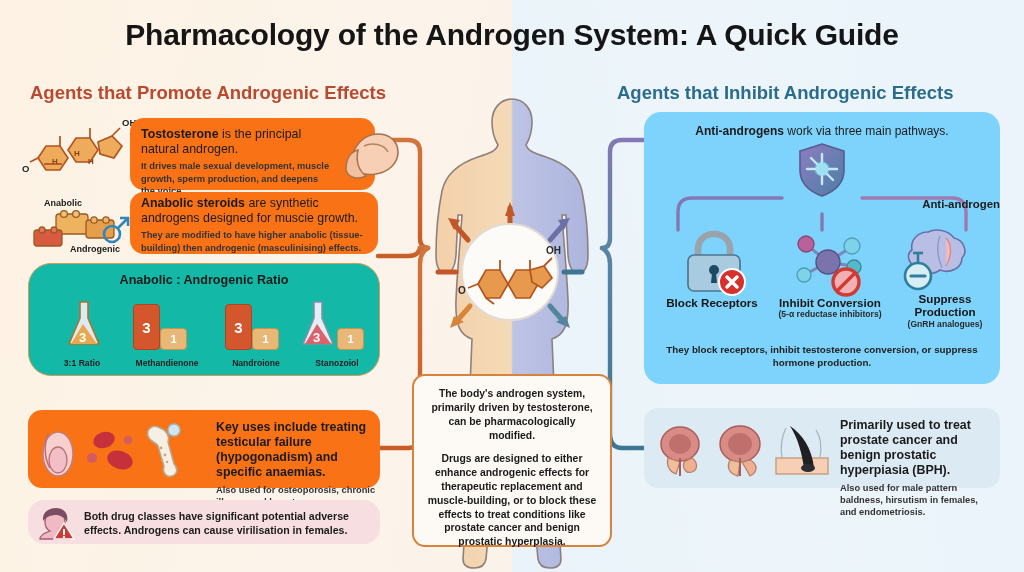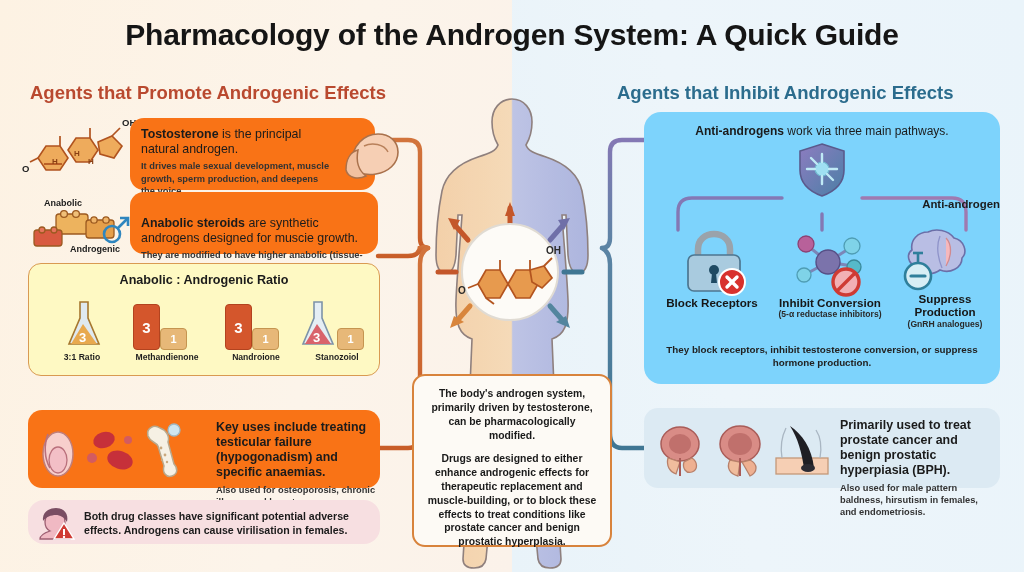--- a/index.html
+++ b/index.html
@@ -27,25 +27,25 @@
   .card{position:absolute;border-radius:14px;box-sizing:border-box;}
   .card-l{background:#f97316;}
   .card-r{background:#dceaf3;}
   .hd{font-size:12.4px;font-weight:bold;color:#1b1b1b;line-height:1.22;}
   .hd b{font-weight:bold;}
   .sub{font-size:9.3px;color:#333;line-height:1.32;margin-top:3px;font-weight:bold;}
   .norm{font-weight:normal;}
 
   
   .ratio-panel{position:absolute;left:28px;top:263px;width:352px;height:113px;
-    border:1.6px solid #d99a52;border-radius:13px;background:#fef9c3;box-sizing:border-box;}
+    border:1.6px solid #d99a52;border-radius:23px;background:#14b8a6;box-sizing:border-box;}
   .ratio-title{text-align:center;font-size:12.6px;font-weight:bold;color:#1b1b1b;margin-top:9px;}
   .ratio-row{position:absolute;left:0;top:34px;width:352px;height:78px;}
   .ritem{position:absolute;text-align:center;}
-  .rlabel{font-size:8.6px;font-weight:bold;color:#1f1f1f;margin-top:2px;white-space:nowrap;}
+  .rlabel{font-size:8.6px;font-weight:bold;color:#1f1f1f;margin-top:8px;white-space:nowrap;}
   .bars{position:relative;height:52px;}
   .bar-hi{position:absolute;bottom:0;width:27px;height:46px;background:#d4562c;
     border:1.3px solid #b2431f;border-radius:4px;color:#fff;font-size:15px;font-weight:bold;
     display:flex;align-items:center;justify-content:center;box-sizing:border-box;}
   .bar-lo{position:absolute;bottom:0;width:27px;height:22px;background:#e7b878;
     border:1.3px solid #c59550;border-radius:4px;color:#fff;font-size:11px;font-weight:bold;
     display:flex;align-items:center;justify-content:center;box-sizing:border-box;}
 
   
   .warn{position:absolute;border-radius:16px;box-sizing:border-box;}
@@ -217,21 +217,21 @@
     </g>
     <g stroke="#2f86bf" stroke-width="2.6" fill="none">
       <circle cx="92" cy="44" r="8"></circle>
         <path d="M98 38 L108 28"></path>
         <path d="M100 28 H108 V36"></path>
     </g>
     <text x="24" y="16" font-size="9" font-weight="bold" fill="#1b1b1b" font-family="Liberation Sans, sans-serif">Anabolic</text>
     <text x="50" y="62" font-size="9" font-weight="bold" fill="#1b1b1b" font-family="Liberation Sans, sans-serif">Androgenic</text>
   </svg>
 
-  <div class="card card-l" style="left:130px;top:192px;width:248px;height:62px;padding:24px 10px 0 11px;">
+  <div class="card card-l" style="left:130px;top:192px;width:248px;height:62px;padding:4px 10px 0 11px;">
     <div class="hd">
       <b>Anabolic steroids</b><span class="norm"> are synthetic androgens designed for muscie growth.</span>
     </div>
     <div class="sub">They are modified to have higher anabolic (tissue-building) then androgenic (masculinising) effects.</div>
   </div>
 
   <div class="ratio-panel">
     <div class="ratio-title">Anabolic : Androgenic Ratio</div>
     <div class="ratio-row">
 

